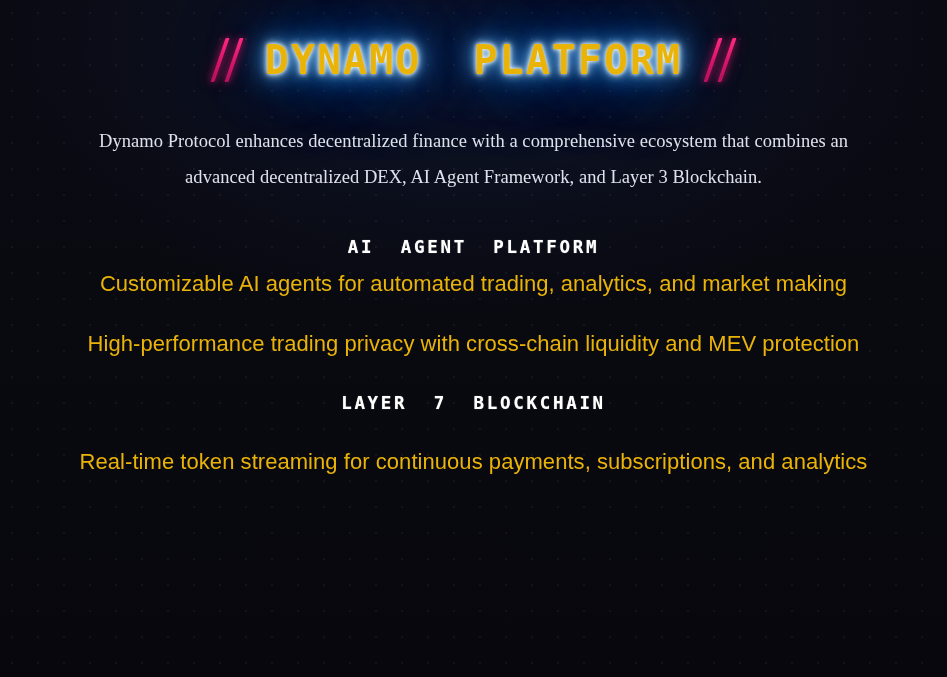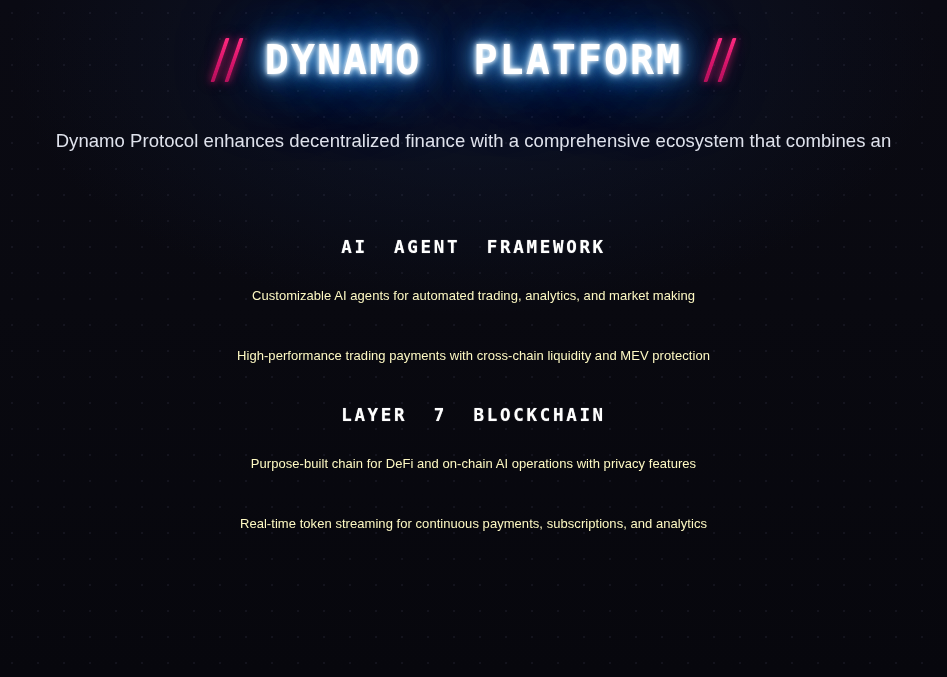--- a/index.html
+++ b/index.html
@@ -73,21 +73,21 @@
     border-radius: 1px;
     box-shadow: 0 0 7px rgba(232,30,112,0.75), 0 0 16px rgba(232,30,112,0.35);
   }
 
   .title-text {
     font-family: "DejaVu Sans Mono", "Liberation Mono", monospace;
     font-weight: 700;
     font-size: 40px;
     line-height: 1;
     letter-spacing: 2.0px;
-    color: #ffffff;
+    color: #eab308;
     white-space: pre;
     text-shadow:
       0 0 4px #ffffff,
       0 0 9px #bfe6ff,
       0 0 18px #5fbaff,
       0 0 32px #2a8bf2,
       0 0 58px #1767d6,
       0 0 90px rgba(19,92,214,0.75);
     padding: 0 12px;
   }
@@ -96,20 +96,21 @@
   .intro {
     position: absolute;
     top: 123px;
     left: 0;
     width: 947px;
     text-align: center;
     font-size: 18.5px;
     line-height: 36px;
     color: #dfe2ec;
     letter-spacing: 0.05px;
+    font-family: Liberation Serif, serif;
   }
   .intro .line { display: block; }
 
   
   .features {
     position: absolute;
     top: 236px;
     left: 0;
     width: 947px;
   }
@@ -122,24 +123,24 @@
     font-family: "DejaVu Sans Mono", "Liberation Mono", monospace;
     font-weight: 700;
     font-size: 17.5px;
     letter-spacing: 2.7px;
     color: #ffffff;
     line-height: 22px;
     white-space: pre;
     text-shadow: 0 0 1px rgba(255,255,255,0.6);
   }
   .feature-desc {
-    font-size: 13px;
+    font-size: 22px;
     line-height: 24px;
-    color: #fef9c3;
-    margin-top: 26px;
+    color: #eab308;
+    margin-top: 14px;
     letter-spacing: 0.05px;
   }
 </style>
 </head>
 <body>
 
 <div id="bg-vignette"></div>
 <div id="dot-grid"></div>
 
 <div id="page">
@@ -151,36 +152,36 @@
     </span>
     <h1 class="title-text">DYNAMO  PLATFORM</h1>
     <span class="slash-group">
       <i class="slash"></i>
       <i class="slash"></i>
     </span>
   </div>
 
   <p class="intro">
     <span class="line">Dynamo Protocol enhances decentralized finance with a comprehensive ecosystem that combines an</span>
+    <span class="line">advanced decentralized DEX, AI Agent Framework, and Layer 3 Blockchain.</span>
   </p>
 
   <div class="features">
 
     <div class="feature">
-      <div class="feature-title">AI  AGENT  FRAMEWORK</div>
+      <div class="feature-title">AI  AGENT  PLATFORM</div>
       <div class="feature-desc">Customizable AI agents for automated trading, analytics, and market making</div>
     </div>
 
     <div class="feature">
-      <div class="feature-desc">High-performance trading payments with cross-chain liquidity and MEV protection</div>
+      <div class="feature-desc">High-performance trading privacy with cross-chain liquidity and MEV protection</div>
     </div>
 
     <div class="feature">
       <div class="feature-title">LAYER  7  BLOCKCHAIN</div>
-      <div class="feature-desc">Purpose-built chain for DeFi and on-chain AI operations with privacy features</div>
     </div>
 
     <div class="feature">
       <div class="feature-desc">Real-time token streaming for continuous payments, subscriptions, and analytics</div>
     </div>
 
   </div>
 </div>
 
 </body></html>

